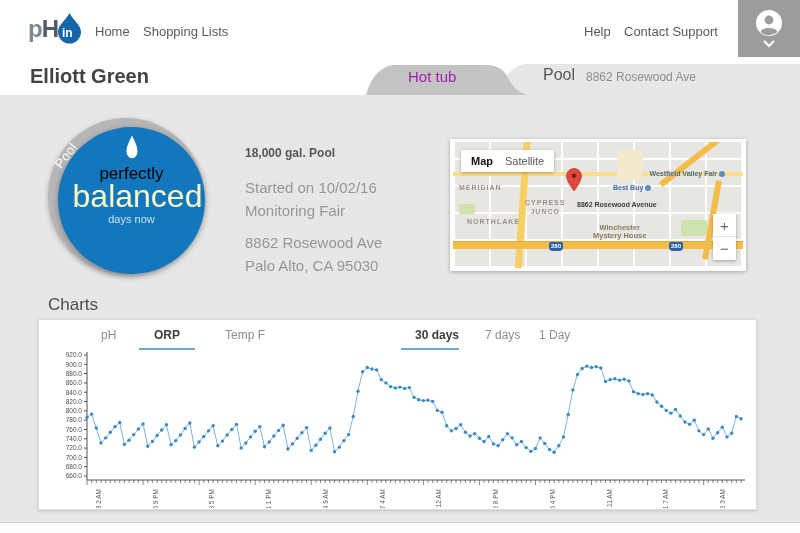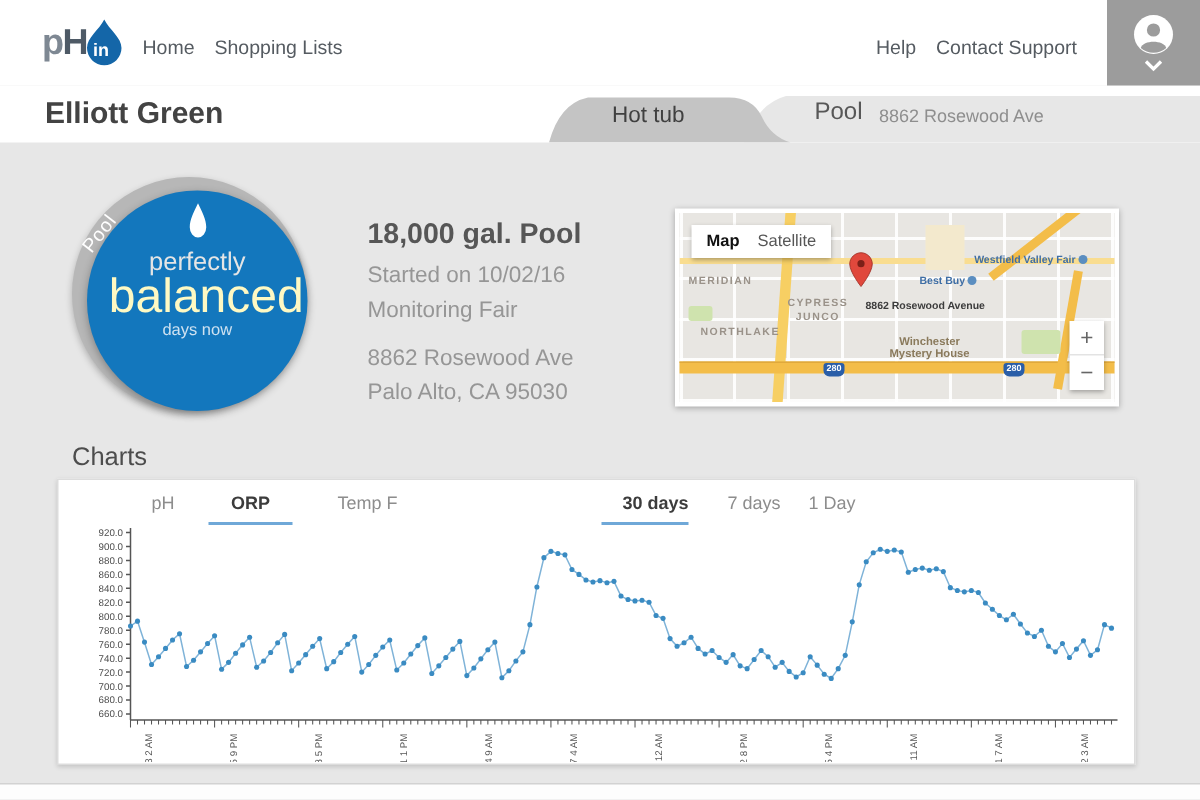--- a/index.html
+++ b/index.html
@@ -21,41 +21,41 @@
   .nav-contact { left:624px; }
   .avatar-box { position:absolute; right:0; top:0; width:62px; height:57px; background:#9c9c9c; cursor:pointer; }
   .avatar-box svg { position:absolute; left:50%; transform:translateX(-50%); }
   .avatar-person { top:9px; }
   .avatar-chevron { top:40px; }
 
   
   .titlebar { position:absolute; top:57px; left:0; width:800px; height:38px; background:#ffffff; z-index:4; }
   .page-title { position:absolute; left:30px; top:8px; font-size:20px; font-weight:bold; color:#434343; }
   .tab-shapes { position:absolute; left:0; top:0; }
-  .tab-hottub-label { position:absolute; left:408px; top:11px; font-size:15px; color:#404040; cursor:pointer; }
+  .tab-hottub-label { position:absolute; left:408px; top:11px; font-size:15px; color:#a21caf; cursor:pointer; }
   .tab-pool-label { position:absolute; left:543px; top:9px; font-size:16px; color:#575757; cursor:pointer; }
   .tab-pool-addr { position:absolute; left:586px; top:13px; font-size:12px; color:#8e8e8e; }
 
   
   .gauge-arc { position:absolute; left:48px; top:118px; width:156px; height:156px; border-radius:50%;
                background:#b7b7b7; box-shadow:0 2px 5px rgba(0,0,0,.25); }
   .gauge-arc-label { position:absolute; left:52px; top:148px; color:#fff; font-size:13px;
                transform:rotate(-52deg); letter-spacing:.5px; }
   .gauge-circle { position:absolute; left:58px; top:127px; width:147px; height:147px; border-radius:50%;
                background:#1377bd; box-shadow:0 2px 6px rgba(0,0,0,.3); color:#fff; text-align:center; }
   .gauge-drop { margin-top:8px; }
-  .gauge-perfectly { font-size:17px; font-weight:300; color:#e5e5e5; line-height:18px; margin-top:2px; }
+  .gauge-perfectly { font-size:17px; font-weight:300; color:#000000; line-height:18px; margin-top:2px; }
   .gauge-balanced { font-size:32px; font-weight:300; color:#fef9c3; line-height:26px;padding-left:12px; }
   .gauge-temp { font-size:35px; font-weight:300; line-height:36px; margin-top:5px; }
   .gauge-temp sup { font-size:10px; font-weight:400; vertical-align:super; }
   .gauge-updated { font-size:11px; color:#cfe2f1; margin-top:4px; }
 
   
   .pool-info { position:absolute; left:245px; top:146px; }
-  .pool-info .t1 { font-size:19px; font-weight:bold; color:#565656; margin-bottom:4px; }
+  .pool-info .t1 { font-size:12px; font-weight:bold; color:#565656; margin-bottom:16px; }
   .pool-info .t2 { font-size:15px; color:#969696; line-height:23px; }
   .pool-info .addr { margin-top:9px; }
 
   
   .map-card { position:absolute; left:450px; top:139px; width:296px; height:132px; background:#fff;
               padding:3px; box-shadow:0 1px 4px rgba(0,0,0,.3); }
   .map { position:relative; width:100%; height:100%; overflow:hidden; cursor:grab;
          background:
            repeating-linear-gradient(90deg, rgba(255,255,255,.9) 0 2px, transparent 2px 36px),
            repeating-linear-gradient(0deg, rgba(255,255,255,.9) 0 2px, transparent 2px 27px),

